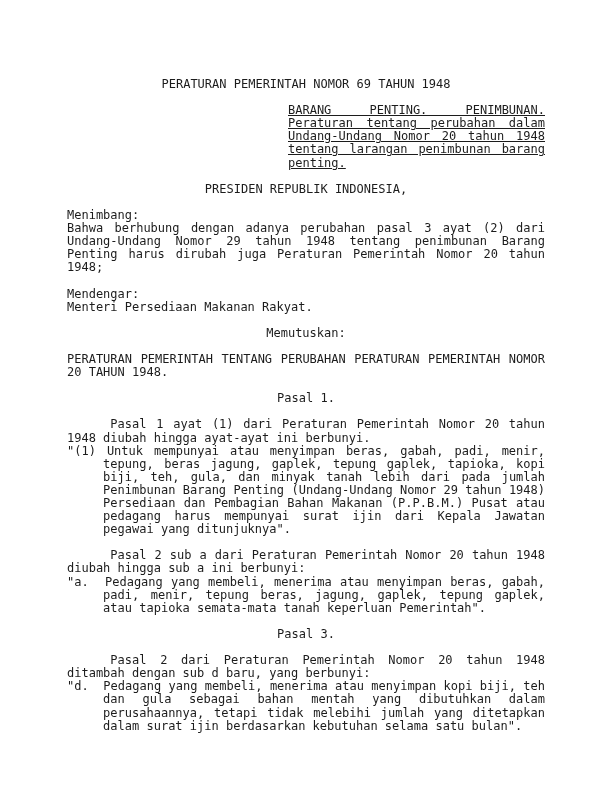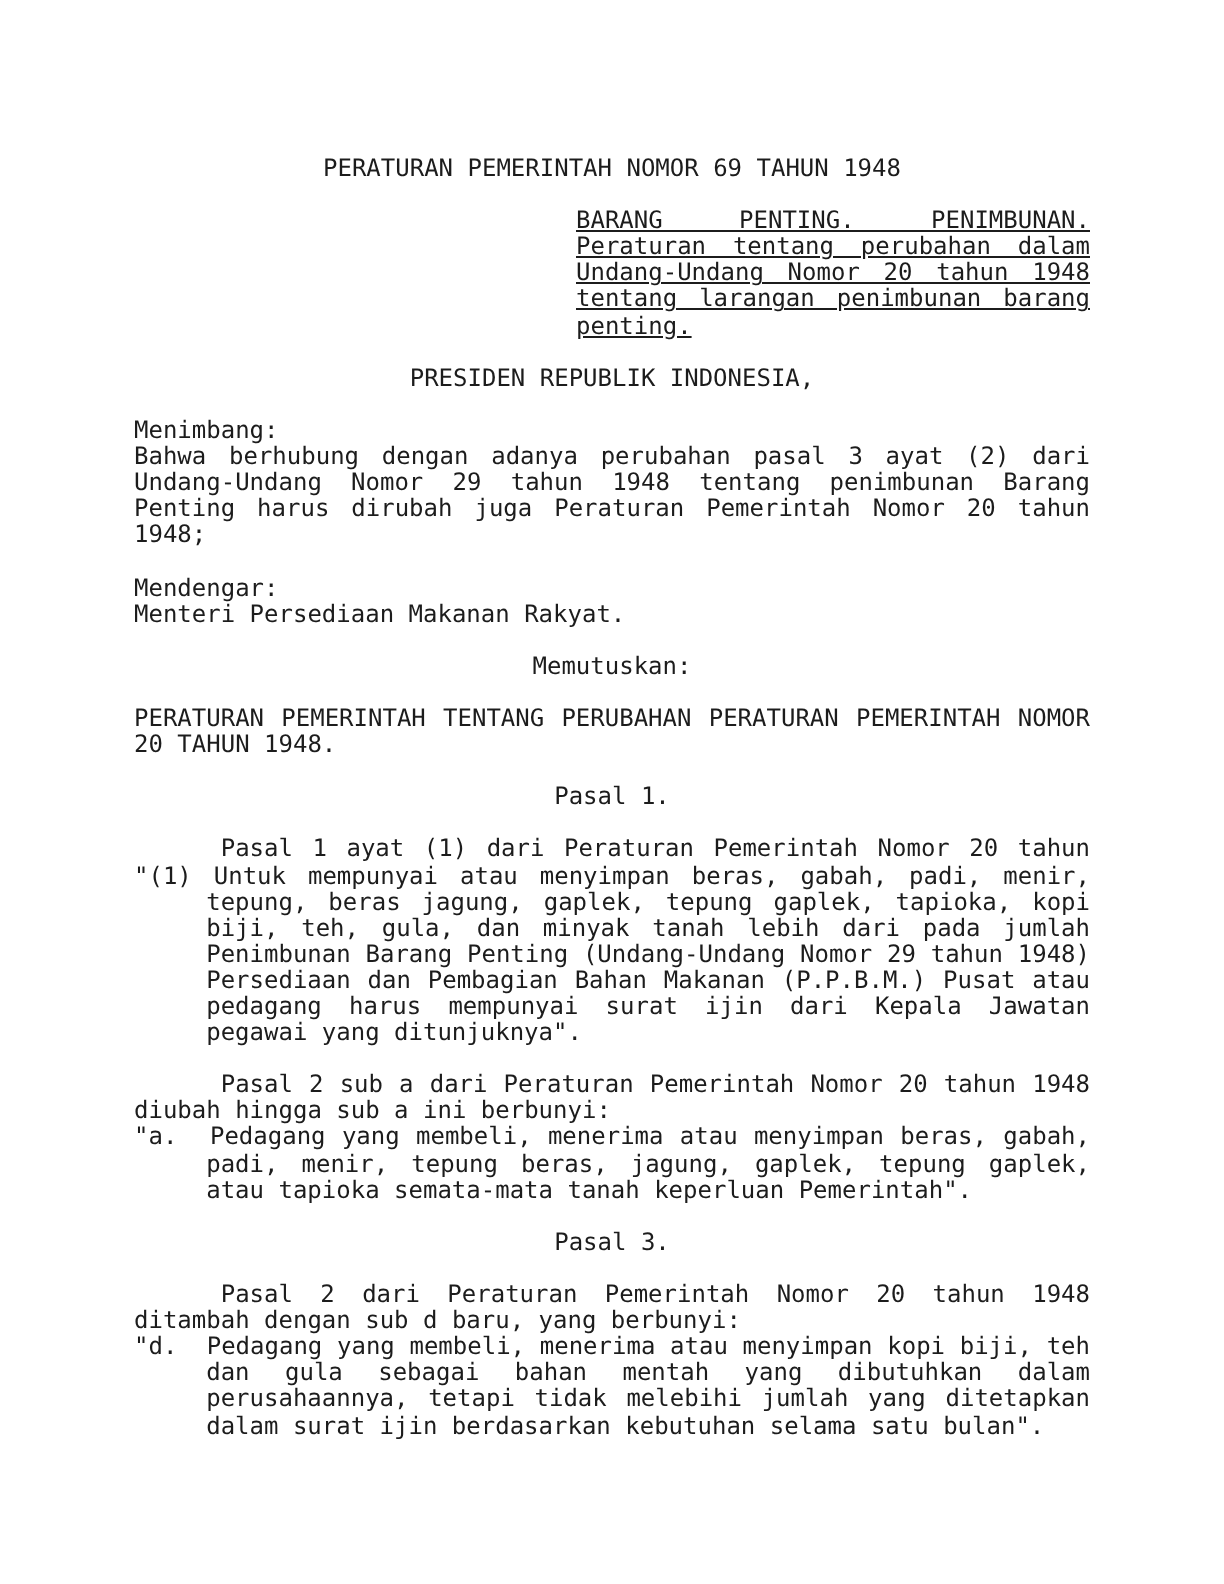--- a/index.html
+++ b/index.html
@@ -70,20 +70,21 @@
       </div>
       <div class="block para">
         <div class="line j">PERATURAN PEMERINTAH TENTANG PERUBAHAN PERATURAN PEMERINTAH NOMOR</div>
         <div class="line">20 TAHUN 1948.</div>
       </div>
       <div class="block center">
         <div class="line">Pasal 1.</div>
       </div>
       <div class="block para">
         <div class="line j ind6">Pasal 1 ayat (1) dari Peraturan Pemerintah Nomor 20 tahun</div>
+        <div class="line">1948 diubah hingga ayat-ayat ini berbunyi.</div>
         <div class="line j">"(1) Untuk mempunyai atau menyimpan beras, gabah, padi, menir,</div>
         <div class="line j ind5">tepung, beras jagung, gaplek, tepung gaplek, tapioka, kopi</div>
         <div class="line j ind5">biji, teh, gula, dan minyak tanah lebih dari pada jumlah</div>
         <div class="line j ind5">Penimbunan Barang Penting (Undang-Undang Nomor 29 tahun 1948)</div>
         <div class="line j ind5">Persediaan dan Pembagian Bahan Makanan (P.P.B.M.) Pusat atau</div>
         <div class="line j ind5">pedagang harus mempunyai surat ijin dari Kepala Jawatan</div>
         <div class="line ind5">pegawai yang ditunjuknya".</div>
       </div>
       <div class="block para">
         <div class="line j ind6">Pasal 2 sub a dari Peraturan Pemerintah Nomor 20 tahun 1948</div>

